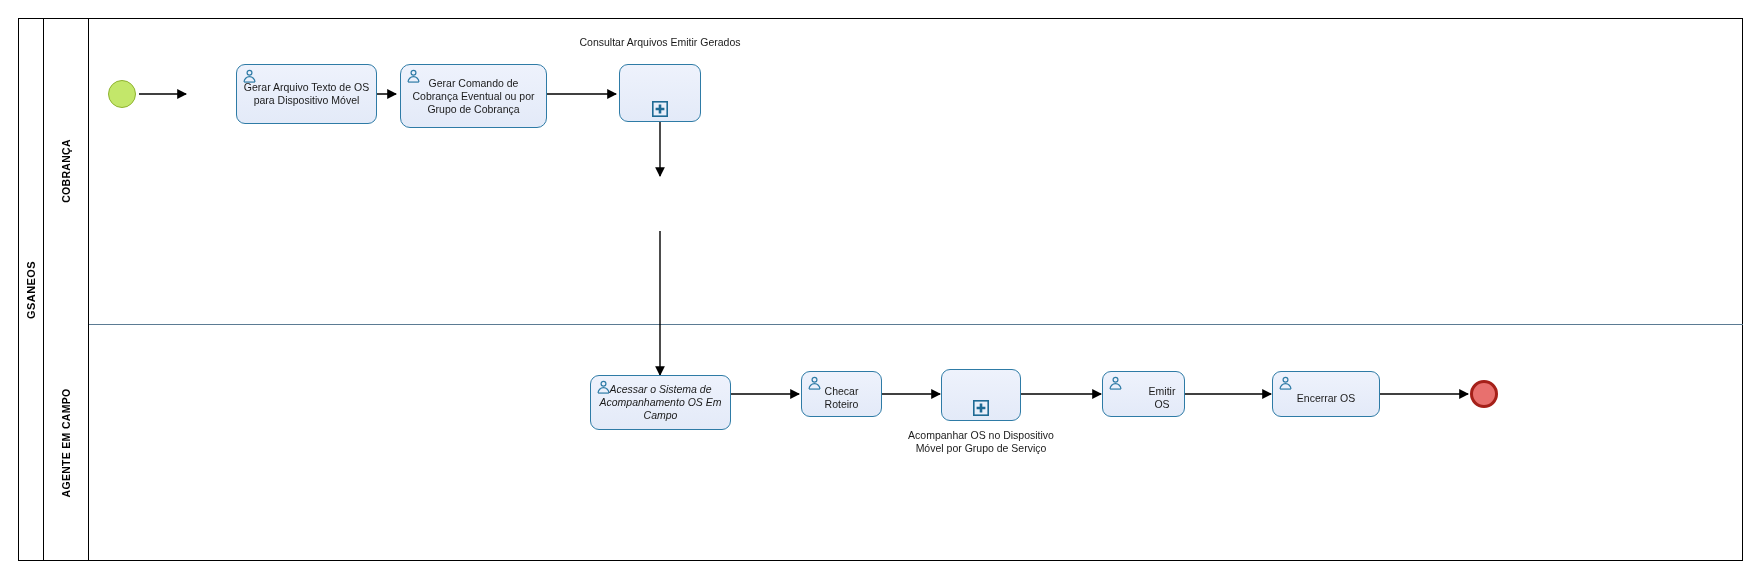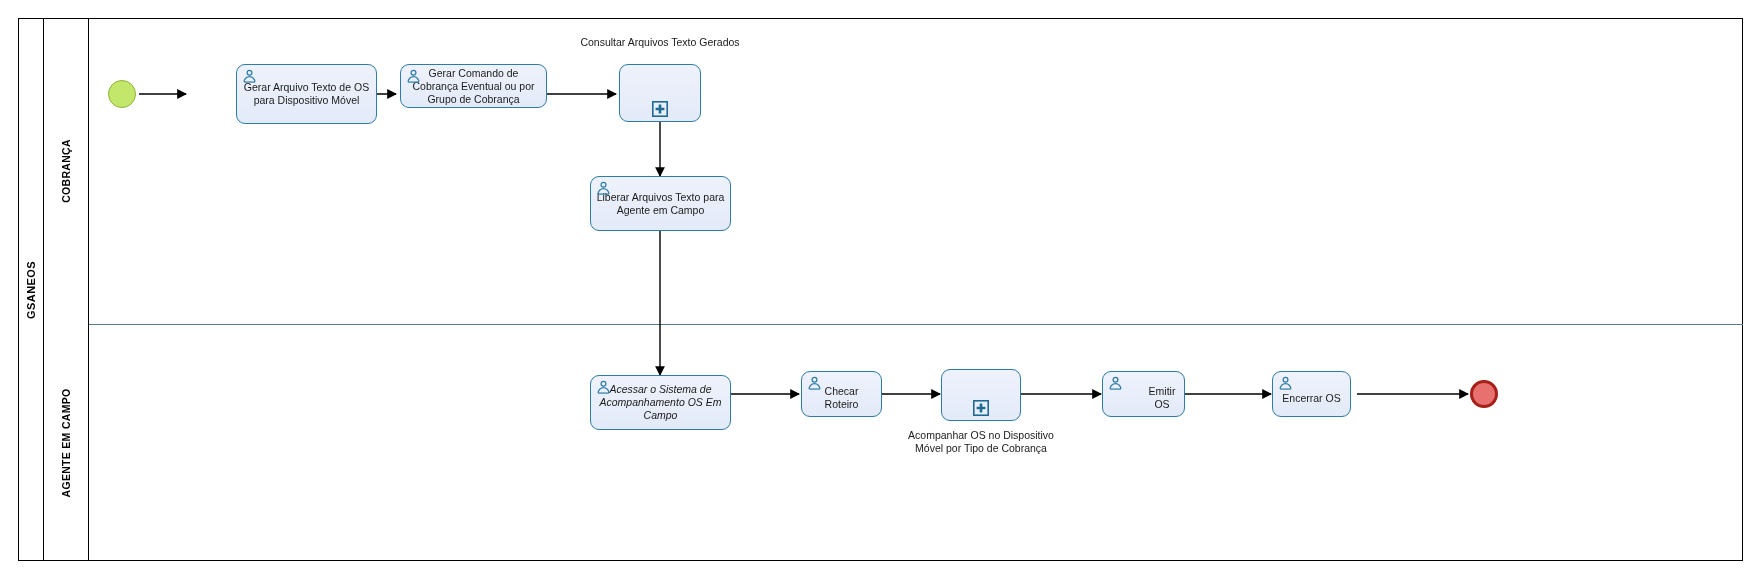--- a/index.html
+++ b/index.html
@@ -196,49 +196,40 @@
   <div class="task" style="left:188px; top:64px; width:141px; height:60px;margin-left:48px;">
     <svg class="user-icon" viewBox="0 0 16 15">
       <circle cx="8" cy="4" r="2.6" fill="none" stroke="#2e7ba6" stroke-width="1.3"></circle>
       <path d="M 2.2 14 A 5.8 5.8 0 0 1 13.8 14" fill="none" stroke="#2e7ba6" stroke-width="1.3"></path>
       <path d="M 2.2 14 L 13.8 14" stroke="#2e7ba6" stroke-width="1.3"></path>
     </svg>
     <div class="task-label">Gerar Arquivo Texto de OS
 para Dispositivo Móvel</div>
   </div>
 
-  <div class="task" style="left:400px; top:64px; width:147px; height:44px;">
+  <div class="task" style="left:400px; top:64px; width:147px; height:64px;border-radius:10px;">
     <svg class="user-icon" viewBox="0 0 16 15">
       <circle cx="8" cy="4" r="2.6" fill="none" stroke="#2e7ba6" stroke-width="1.3"></circle>
       <path d="M 2.2 14 A 5.8 5.8 0 0 1 13.8 14" fill="none" stroke="#2e7ba6" stroke-width="1.3"></path>
       <path d="M 2.2 14 L 13.8 14" stroke="#2e7ba6" stroke-width="1.3"></path>
     </svg>
     <div class="task-label">Gerar Comando de
 Cobrança Eventual ou por
 Grupo de Cobrança</div>
   </div>
 
-  <div class="caption" style="left:560px; top:36px; width:200px;">Consultar Arquivos Texto Gerados</div>
+  <div class="caption" style="left:560px; top:36px; width:200px;">Consultar Arquivos Emitir Gerados</div>
 
   <div class="task subprocess" style="left:619px; top:64px; width:82px; height:58px;">
     <svg class="plus-marker" viewBox="0 0 16 16">
       <rect x="0.8" y="0.8" width="14.4" height="14.4" fill="#e9effa" stroke="#1f6a94" stroke-width="1.6"></rect>
       <path d="M 8 3.6 L 8 12.4 M 3.6 8 L 12.4 8" stroke="#1f6a94" stroke-width="2.6"></path>
     </svg>
   </div>
 
-  <div class="task" style="left:590px; top:176px; width:141px; height:55px;">
-    <svg class="user-icon" viewBox="0 0 16 15">
-      <circle cx="8" cy="4" r="2.6" fill="none" stroke="#2e7ba6" stroke-width="1.3"></circle>
-      <path d="M 2.2 14 A 5.8 5.8 0 0 1 13.8 14" fill="none" stroke="#2e7ba6" stroke-width="1.3"></path>
-      <path d="M 2.2 14 L 13.8 14" stroke="#2e7ba6" stroke-width="1.3"></path>
-    </svg>
-    <div class="task-label">Liberar Arquivos Texto para
-Agente em Campo</div>
-  </div>
 
   <div class="task" style="left:590px; top:375px; width:141px; height:55px;font-style:italic;">
     <svg class="user-icon" viewBox="0 0 16 15">
       <circle cx="8" cy="4" r="2.6" fill="none" stroke="#2e7ba6" stroke-width="1.3"></circle>
       <path d="M 2.2 14 A 5.8 5.8 0 0 1 13.8 14" fill="none" stroke="#2e7ba6" stroke-width="1.3"></path>
       <path d="M 2.2 14 L 13.8 14" stroke="#2e7ba6" stroke-width="1.3"></path>
     </svg>
     <div class="task-label">Acessar o Sistema de
 Acompanhamento OS Em
 Campo</div>
@@ -254,32 +245,32 @@
   </div>
 
   <div class="task subprocess" style="left:941px; top:369px; width:80px; height:52px;">
     <svg class="plus-marker" viewBox="0 0 16 16">
       <rect x="0.8" y="0.8" width="14.4" height="14.4" fill="#e9effa" stroke="#1f6a94" stroke-width="1.6"></rect>
       <path d="M 8 3.6 L 8 12.4 M 3.6 8 L 12.4 8" stroke="#1f6a94" stroke-width="2.6"></path>
     </svg>
   </div>
 
   <div class="caption" style="left:881px; top:429px; width:200px;">Acompanhar OS no Dispositivo
-Móvel por Tipo de Cobrança</div>
+Móvel por Grupo de Serviço</div>
 
   <div class="task" style="left:1102px; top:371px; width:83px; height:46px;padding-left:42px;">
     <svg class="user-icon" viewBox="0 0 16 15">
       <circle cx="8" cy="4" r="2.6" fill="none" stroke="#2e7ba6" stroke-width="1.3"></circle>
       <path d="M 2.2 14 A 5.8 5.8 0 0 1 13.8 14" fill="none" stroke="#2e7ba6" stroke-width="1.3"></path>
       <path d="M 2.2 14 L 13.8 14" stroke="#2e7ba6" stroke-width="1.3"></path>
     </svg>
     <div class="task-label" style="margin-top:8px;">Emitir OS</div>
   </div>
 
-  <div class="task" style="left:1272px; top:371px; width:79px; height:46px;">
+  <div class="task" style="left:1272px; top:371px; width:108px; height:46px;">
     <svg class="user-icon" viewBox="0 0 16 15">
       <circle cx="8" cy="4" r="2.6" fill="none" stroke="#2e7ba6" stroke-width="1.3"></circle>
       <path d="M 2.2 14 A 5.8 5.8 0 0 1 13.8 14" fill="none" stroke="#2e7ba6" stroke-width="1.3"></path>
       <path d="M 2.2 14 L 13.8 14" stroke="#2e7ba6" stroke-width="1.3"></path>
     </svg>
     <div class="task-label" style="margin-top:8px;">Encerrar OS</div>
   </div>
 
   <div class="event end-event" style="left:1470px; top:380px;"></div>
 

